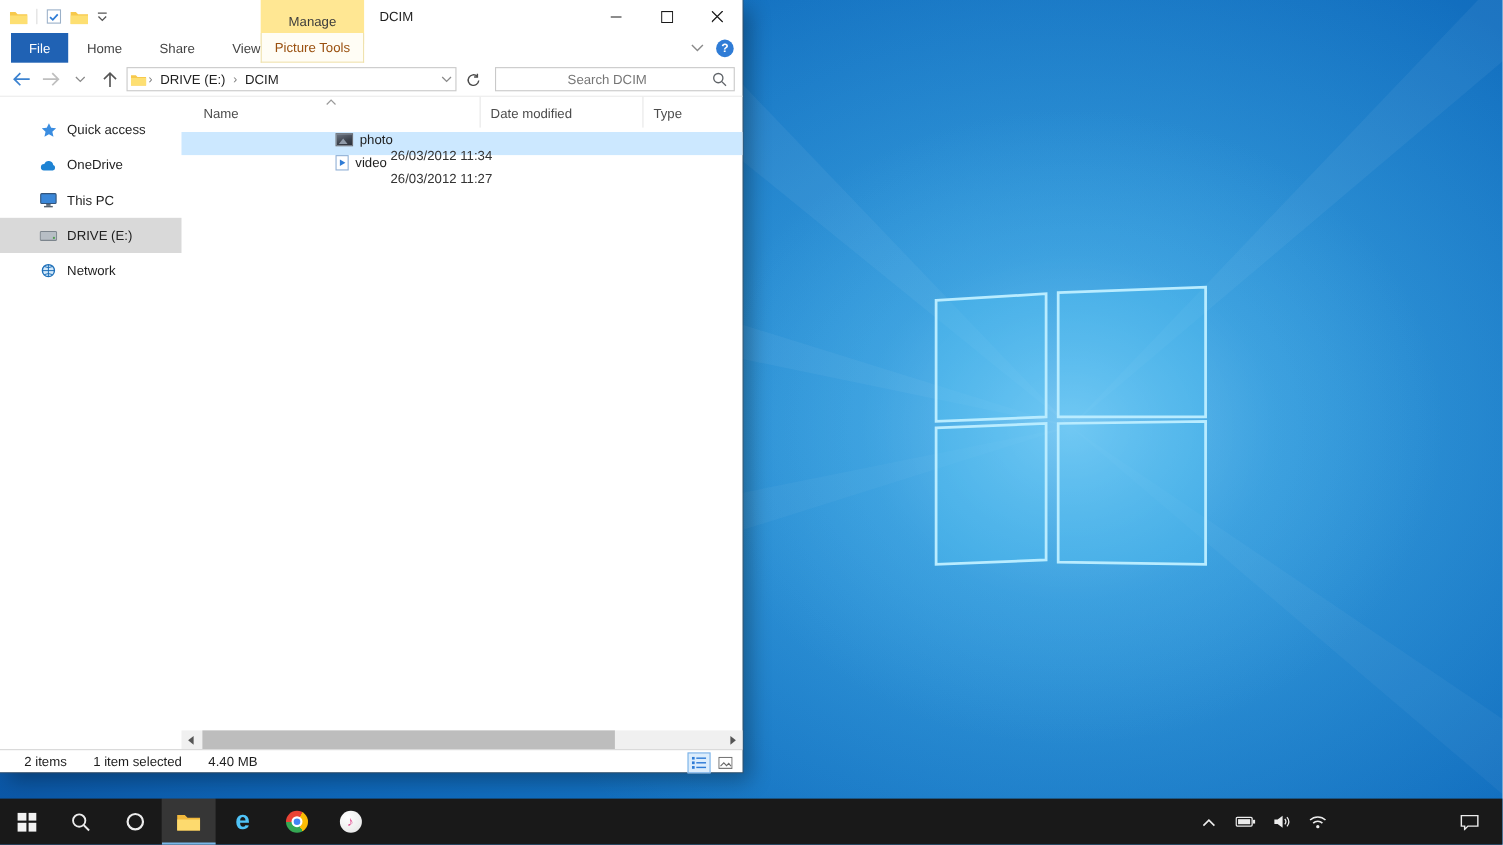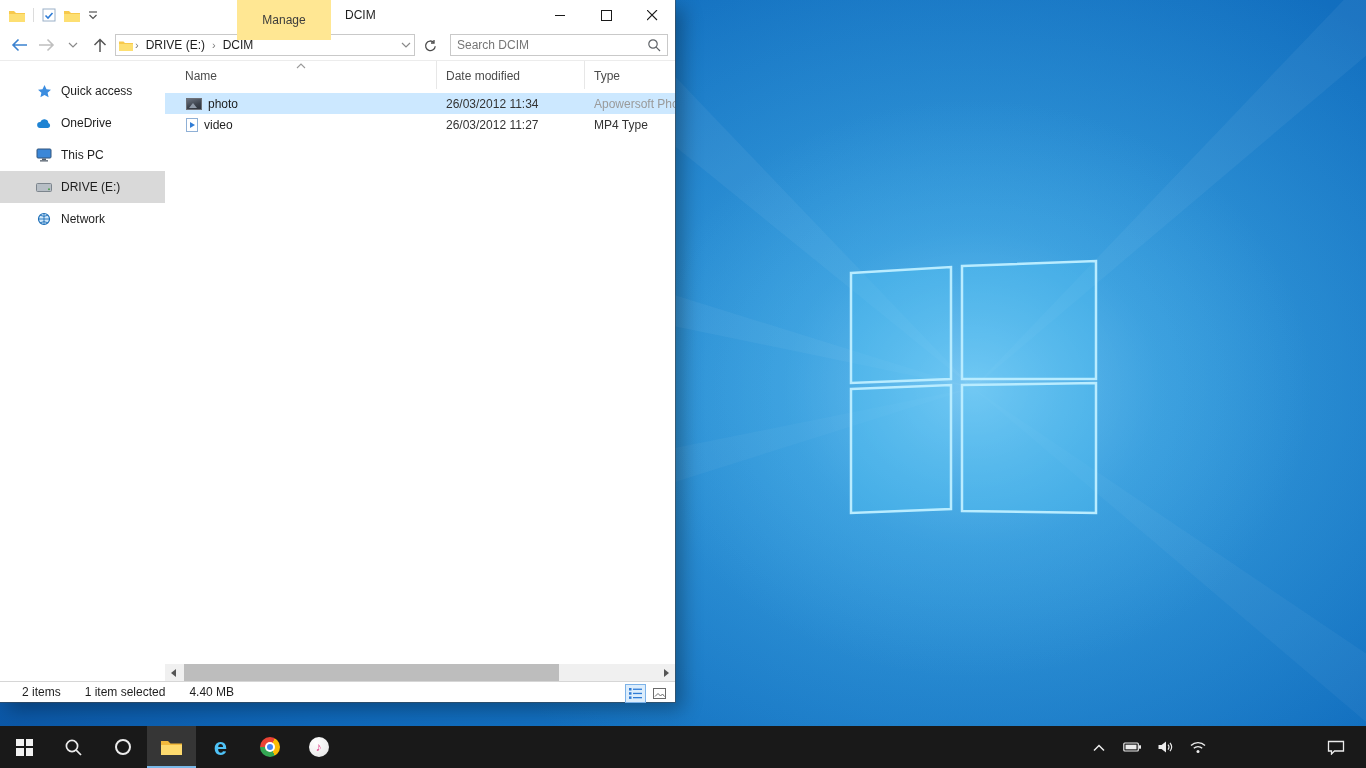--- a/index.html
+++ b/index.html
@@ -50,39 +50,39 @@
   .navbar { height:31px; flex:none; display:flex; align-items:center; padding:0 7px; gap:3px; border-bottom:1px solid #ececec; }
   .nav-btn { width:24px; height:24px; flex:none; display:flex; align-items:center; justify-content:center; }
   .addressbar { width:300px; height:22px; border:1px solid #c9c9c9; background:#fff;
     display:flex; align-items:center; padding:0 3px; gap:1px; }
   .crumb { padding:0 5px; height:20px; display:flex; align-items:center; color:#1e1e1e; white-space:nowrap; }
   .crumb-chev { color:#7a7a7a; font-size:11px; padding:0 1px; }
   .addr-spacer { flex:1; }
   .refresh-btn { width:24px; height:22px; display:flex; align-items:center; justify-content:center; }
   .searchbox { flex:1; height:22px; margin-left:5px; border:1px solid #c9c9c9; background:#fff;
     display:flex; align-items:center; padding:0 6px; }
-  .searchbox input { flex:1; border:none; outline:none; font:inherit; color:#8b5cf6; min-width:0; }
+  .searchbox input { flex:1; border:none; outline:none; font:inherit; color:#8b5cf6; min-width:0;text-align:center; }
   .searchbox input::placeholder { color:#767676; }
 
   .main { flex:1; display:flex; min-height:0; position:relative; }
   .sidebar { width:165px; flex:none; padding-top:14px; }
   .side-item { height:32px; display:flex; align-items:center; gap:9px; padding-left:36px; cursor:default; }
   .side-item.selected { background:#d9d9d9; }
   .side-icon { width:16px; height:16px; flex:none; display:flex; align-items:center; justify-content:center; }
 
   .content { flex:1; min-width:0; position:relative; display:flex; flex-direction:column; }
   .headers { height:28px; flex:none; display:flex; color:#4c4c4c; }
   .hcell { display:flex; align-items:flex-end; padding-bottom:6px; border-right:1px solid #e7e7e7; }
   .hcell.hname { width:272px; padding-left:20px; position:relative; }
   .hcell.hdate { width:148px; padding-left:9px; }
   .hcell.htype { flex:1; padding-left:9px; border-right:none; }
   .sort-glyph { position:absolute; top:2px; left:50%; transform:translateX(-50%); }
 
   .rows { flex:1; padding-top:4px; }
-  .frow { height:21px; display:flex; align-items:center; }
+  .frow { height:21px; display:flex; align-items:center;flex-direction:column; }
   .frow.selected { background:#cce8ff; }
   .fname { width:272px; display:flex; align-items:center; gap:6px; padding-left:21px; }
   .fdate { width:148px; padding-left:9px; color:#333; }
   .ftype { flex:1; padding-left:9px; color:#333; white-space:nowrap; overflow:hidden; }
   .ftype.dim { color:#9a9a9a; }
 
   .icon-photo { width:16px; height:12px; flex:none; border:1px solid #6d7077;
     background:linear-gradient(160deg,#6b7380 0%,#3c424c 60%,#2e333b 100%); position:relative; }
   .icon-photo::after { content:""; position:absolute; left:2px; bottom:1px; width:0; height:0;
     border-left:4px solid transparent; border-right:4px solid transparent; border-bottom:5px solid #8f9aa8; }
@@ -194,20 +194,35 @@
           </svg>
       </div>
       <div class="win-btn">
         <svg width="11" height="11">
             <path d="M0 0l10 10M10 0L0 10" stroke="#1a1a1a" stroke-width="1.1"></path>
           </svg>
       </div>
     </div>
   </div>
 
+  <div class="tabsrow">
+    <div class="file-tab">File</div>
+    <div class="rib-tab">Home</div>
+    <div class="rib-tab">Share</div>
+    <div class="rib-tab">View</div>
+    <div class="ctx-tab">Picture Tools</div>
+    <div class="tabs-right">
+      <span>
+        <svg width="12" height="8">
+            <path d="M1 1l5 5 5-5" stroke="#8a8a8a" stroke-width="1.3" fill="none"></path>
+          </svg>
+      </span>
+      <span class="help-badge">?</span>
+    </div>
+  </div>
 
   <div class="navbar">
     <div class="nav-btn">
       <svg width="17" height="14">
           <path d="M16 7H2M7.5 1.5L2 7l5.5 5.5" stroke="#3b82d0" stroke-width="1.6" fill="none"></path>
         </svg>
     </div>
     <div class="nav-btn">
       <svg width="17" height="14">
           <path d="M1 7h14M9.5 1.5L15 7l-5.5 5.5" stroke="#bfbfbf" stroke-width="1.6" fill="none"></path>

